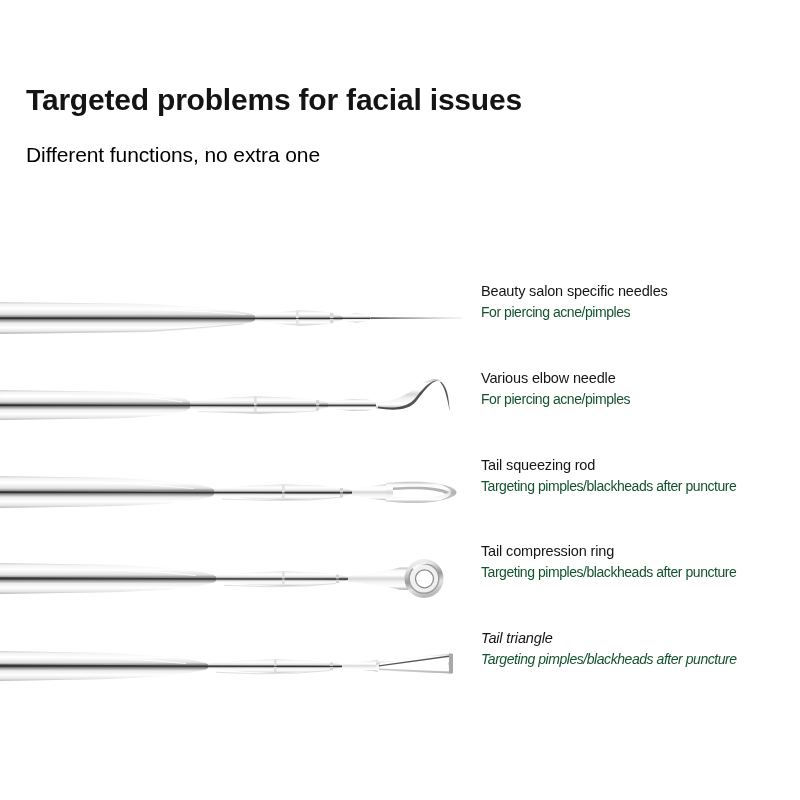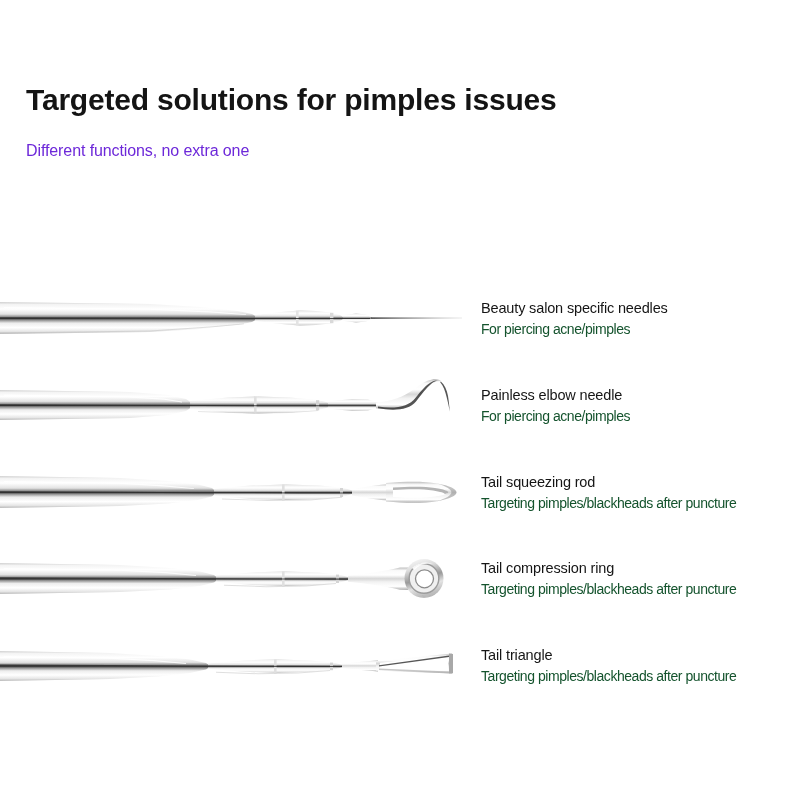--- a/index.html
+++ b/index.html
@@ -26,24 +26,24 @@
   }
   .headline {
     font-size: 30px;
     font-weight: bold;
     line-height: 1.45;
     letter-spacing: -0.2px;
     color: #141414;
     margin: 0;
   }
   .subhead {
-    font-size: 16px;
+    font-size: 21px;
     font-weight: normal;
     line-height: 1.4;
-    color: #6d28d9;
+    color: #000000;
     margin: 0;
     padding-top: 18px;
     letter-spacing: -0.1px;
   }
 
   
   .tool-row {
     position: absolute;
     left: 0;
     width: 800px;
@@ -53,21 +53,21 @@
     position: absolute;
     left: 0;
     top: 0;
     width: 480px;
     height: 88px;
     display: block;
   }
   .tool-caption {
     position: absolute;
     left: 481px;
-    top: 23px;
+    top: 6px;
     width: 318px;
   }
   .caption-title {
     font-size: 14.5px;
     line-height: 1.52;
     color: #151515;
     white-space: nowrap;
     letter-spacing: -0.15px;
   }
   .caption-sub {
@@ -75,27 +75,27 @@
     line-height: 1.52;
     color: #14532d;
     white-space: nowrap;
     letter-spacing: -0.45px;
   }
 
   .row-1 { top: 274px; }
   .row-2 { top: 361px; }
   .row-3 { top: 448px; }
   .row-4 { top: 534px; padding-left: 24px; }
-  .row-5 { top: 621px; }
+  .row-5 { top: 621px; font-style: italic; }
 </style>
 </head>
 <body>
 
 <div class="heading-block">
-  <div class="headline">Targeted solutions for pimples issues</div>
+  <div class="headline">Targeted problems for facial issues</div>
   <div class="subhead">Different functions, no extra one</div>
 </div>
 
 <svg width="0" height="0" style="position:absolute" aria-hidden="true">
   <defs>
 
     <linearGradient id="rodSteel" x1="0" y1="0" x2="0" y2="1">
       <stop offset="0%" stop-color="#cfcfcf"></stop>
       <stop offset="8%" stop-color="#f4f4f4"></stop>
       <stop offset="22%" stop-color="#ffffff"></stop>
@@ -179,21 +179,21 @@
              C449,46.2 448,41.6 446.6,36 C445.2,30 443.4,24.8 440.2,21.2 Z" fill="#565656"></path>
 
     <path d="M378,45.6 C396,48.2 409,45.4 415.4,37 C421,29.6 426.4,23.4 432.6,20.4
              C434.6,19.4 436.6,19.2 438,19.6 C436,19.8 433.8,20.8 431.6,22.6
              C426,27 421.6,33.6 416,40.4 C409,48.8 395,50.2 378,47.2 Z" fill="#303030" opacity="0.82"></path>
     <path d="M0,43.3 L130,43.7 L200,44.1 L300,44.2 L376,44.2 L376,45.2 L300,45.2 L200,45.1 L130,44.7 L0,44.9 Z" fill="#2e2e2e" opacity="0.88"></path>
     <path d="M4,33.6 L128,35.2 L164,37.6 L182,40.6 L182,41.5 L164,38.8 L128,36.4 L4,34.9 Z" fill="#ffffff" opacity="0.85"></path>
     <path d="M198,50.2 L250,51.6 L290,51.2 L318,49.2 L318,50.1 L290,52.1 L250,52.5 L198,51.1 Z" fill="#c4c4c4" opacity="0.55"></path>
   </svg>
   <div class="tool-caption">
-    <div class="caption-title">Painless elbow needle</div>
+    <div class="caption-title">Various elbow needle</div>
     <div class="caption-sub">For piercing acne/pimples</div>
   </div>
 </div>
 
 <div class="tool-row row-3">
   <svg class="tool-art" viewBox="0 0 480 88" preserveAspectRatio="none">
     <path d="M0,28 L120,30 L168,33 L198,36.5 L212,40 L216,43.5 L216,45 L212,48.5 L198,52 L168,55.5 L120,58 L0,60 Z" fill="url(#rodSteel)"></path>
     <path d="M214,41 L250,37.5 L286,36.5 L320,37.5 L344,40 L354,43 L354,45.4 L344,48.4 L320,51
              L286,52 L250,51 L214,47.4 Z" fill="url(#rodSteel)"></path>
     <rect x="340" y="40" width="3" height="9" fill="#d4d4d4"></rect>

